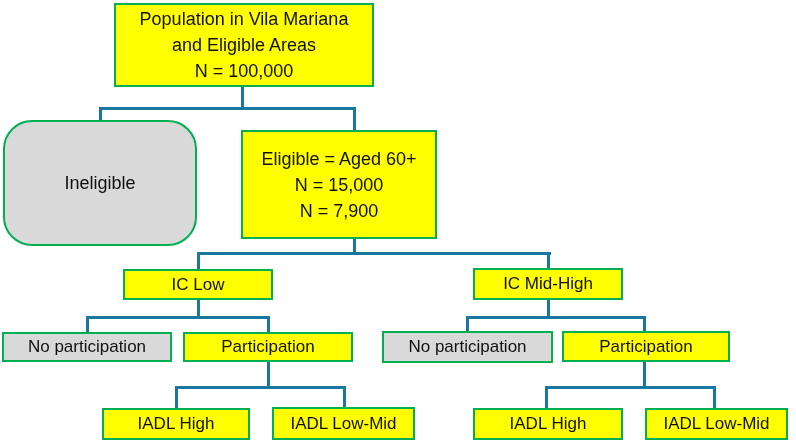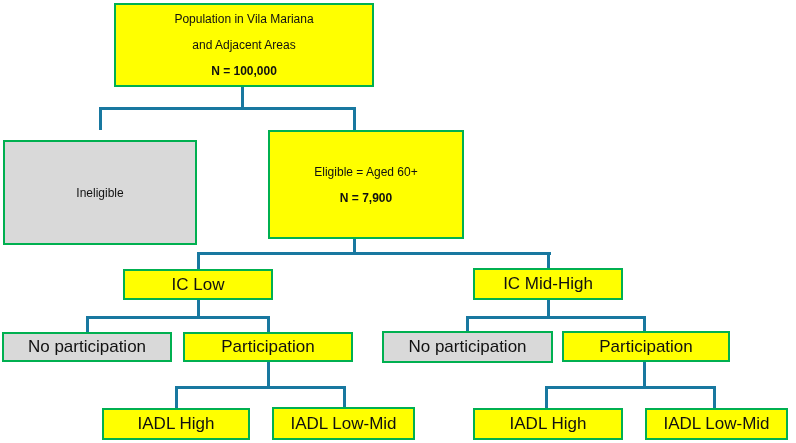--- a/index.html
+++ b/index.html
@@ -21,28 +21,28 @@
   }
   .node{
     position:absolute;
     box-sizing:border-box;
     border:2px solid var(--border-green);
     display:flex;
     flex-direction:column;
     align-items:center;
     justify-content:center;
     text-align:center;
-    font-size:12px;
+    font-size:18px;
     line-height:26px;
     color:var(--text);
   }
   .node.small{font-size:17px;line-height:20px;}
   .yellow{background:var(--box-yellow);}
   .gray{background:var(--box-gray);}
-  .bold{font-weight:bold;text-align:center;}
+  .bold{font-weight:normal;text-align:center;}
   .conn{
     position:absolute;
     background:var(--connector);
   }
 </style>
 </head>
 <body>
 
 <div class="canvas">
 
@@ -71,30 +71,31 @@
   <div class="conn" style="left:466px;top:316px;width:3px;height:17px;"></div>
   <div class="conn" style="left:643px;top:316px;width:3px;height:17px;"></div>
 
   <div class="conn" style="left:643px;top:362px;width:3px;height:27px;"></div>
   <div class="conn" style="left:545px;top:386px;width:171px;height:3px;"></div>
   <div class="conn" style="left:545px;top:386px;width:3px;height:24px;"></div>
   <div class="conn" style="left:713px;top:386px;width:3px;height:24px;"></div>
 
   <div class="node yellow" style="left:114px;top:3px;width:260px;height:84px;">
     <span>Population in Vila Mariana</span>
-    <span>and Adjacent Areas</span>
+    <span>and Eligible Areas</span>
     <span class="bold">N = 100,000</span>
   </div>
 
-  <div class="node gray" style="left:3px;top:140px;width:194px;height:105px;">
+  <div class="node gray" style="left:3px;top:120px;width:194px;height:126px;border-radius:29px;">
     <span>Ineligible</span>
   </div>
 
-  <div class="node yellow" style="left:268px;top:130px;width:196px;height:109px;">
+  <div class="node yellow" style="left:241px;top:130px;width:196px;height:109px;">
     <span>Eligible = Aged 60+</span>
+    <span class="bold">N = 15,000</span>
     <span class="bold">N = 7,900</span>
   </div>
 
   <div class="node yellow small" style="left:473px;top:268px;width:150px;height:32px;">
     <span>IC Mid-High</span>
   </div>
 
   <div class="node yellow small" style="left:123px;top:269px;width:150px;height:31px;">
     <span>IC Low</span>
   </div>

